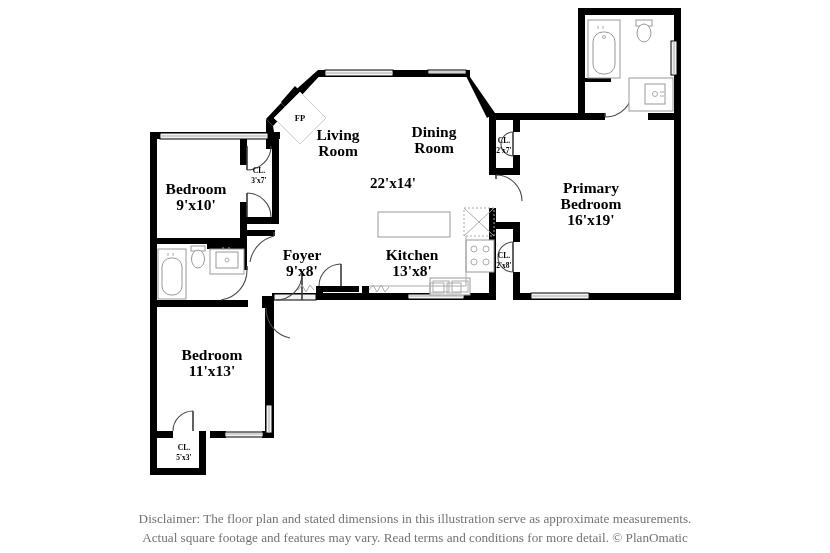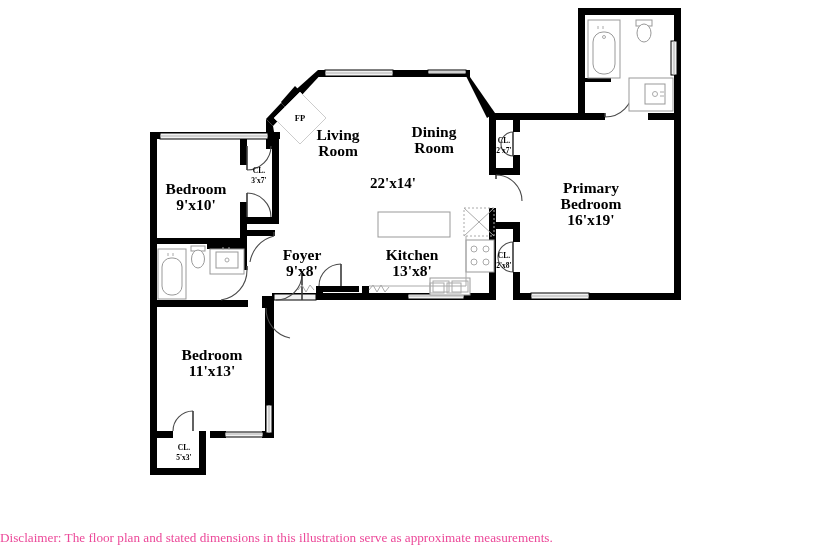--- a/index.html
+++ b/index.html
@@ -67,25 +67,25 @@
     text-anchor: middle;
     fill: #000000;
     font-size: 8.5px;
   }
 
   #disclaimer {
     position: absolute;
     left: 0;
     bottom: 6px;
     width: 830px;
-    text-align: left;
+    text-align: center;
     font-family: "Liberation Serif", "DejaVu Serif", serif;
     font-size: 13.2px;
     line-height: 19px;
-    color: #ec4899;
+    color: #737373;
   }
   #disclaimer div { white-space: nowrap; }
 </style>
 </head>
 <body>
 
 <div id="plan-wrap">
 
   <svg id="floorplan-svg" viewBox="0 0 830 553" xmlns="http://www.w3.org/2000/svg">
 
@@ -341,15 +341,16 @@
       <text class="closet-label" x="184" y="460">5'x3'</text>
 
       <text class="tiny-label" x="343" y="291">Pantry</text>
       <text class="tiny-label" x="343" y="298">6'x2'</text>
     </g>
 
   </svg>
 
   <div id="disclaimer">
     <div>Disclaimer: The floor plan and stated dimensions in this illustration serve as approximate measurements.</div>
+    <div>Actual square footage and features may vary. Read terms and conditions for more detail. © PlanOmatic</div>
   </div>
 
 </div>
 
 </body></html>

